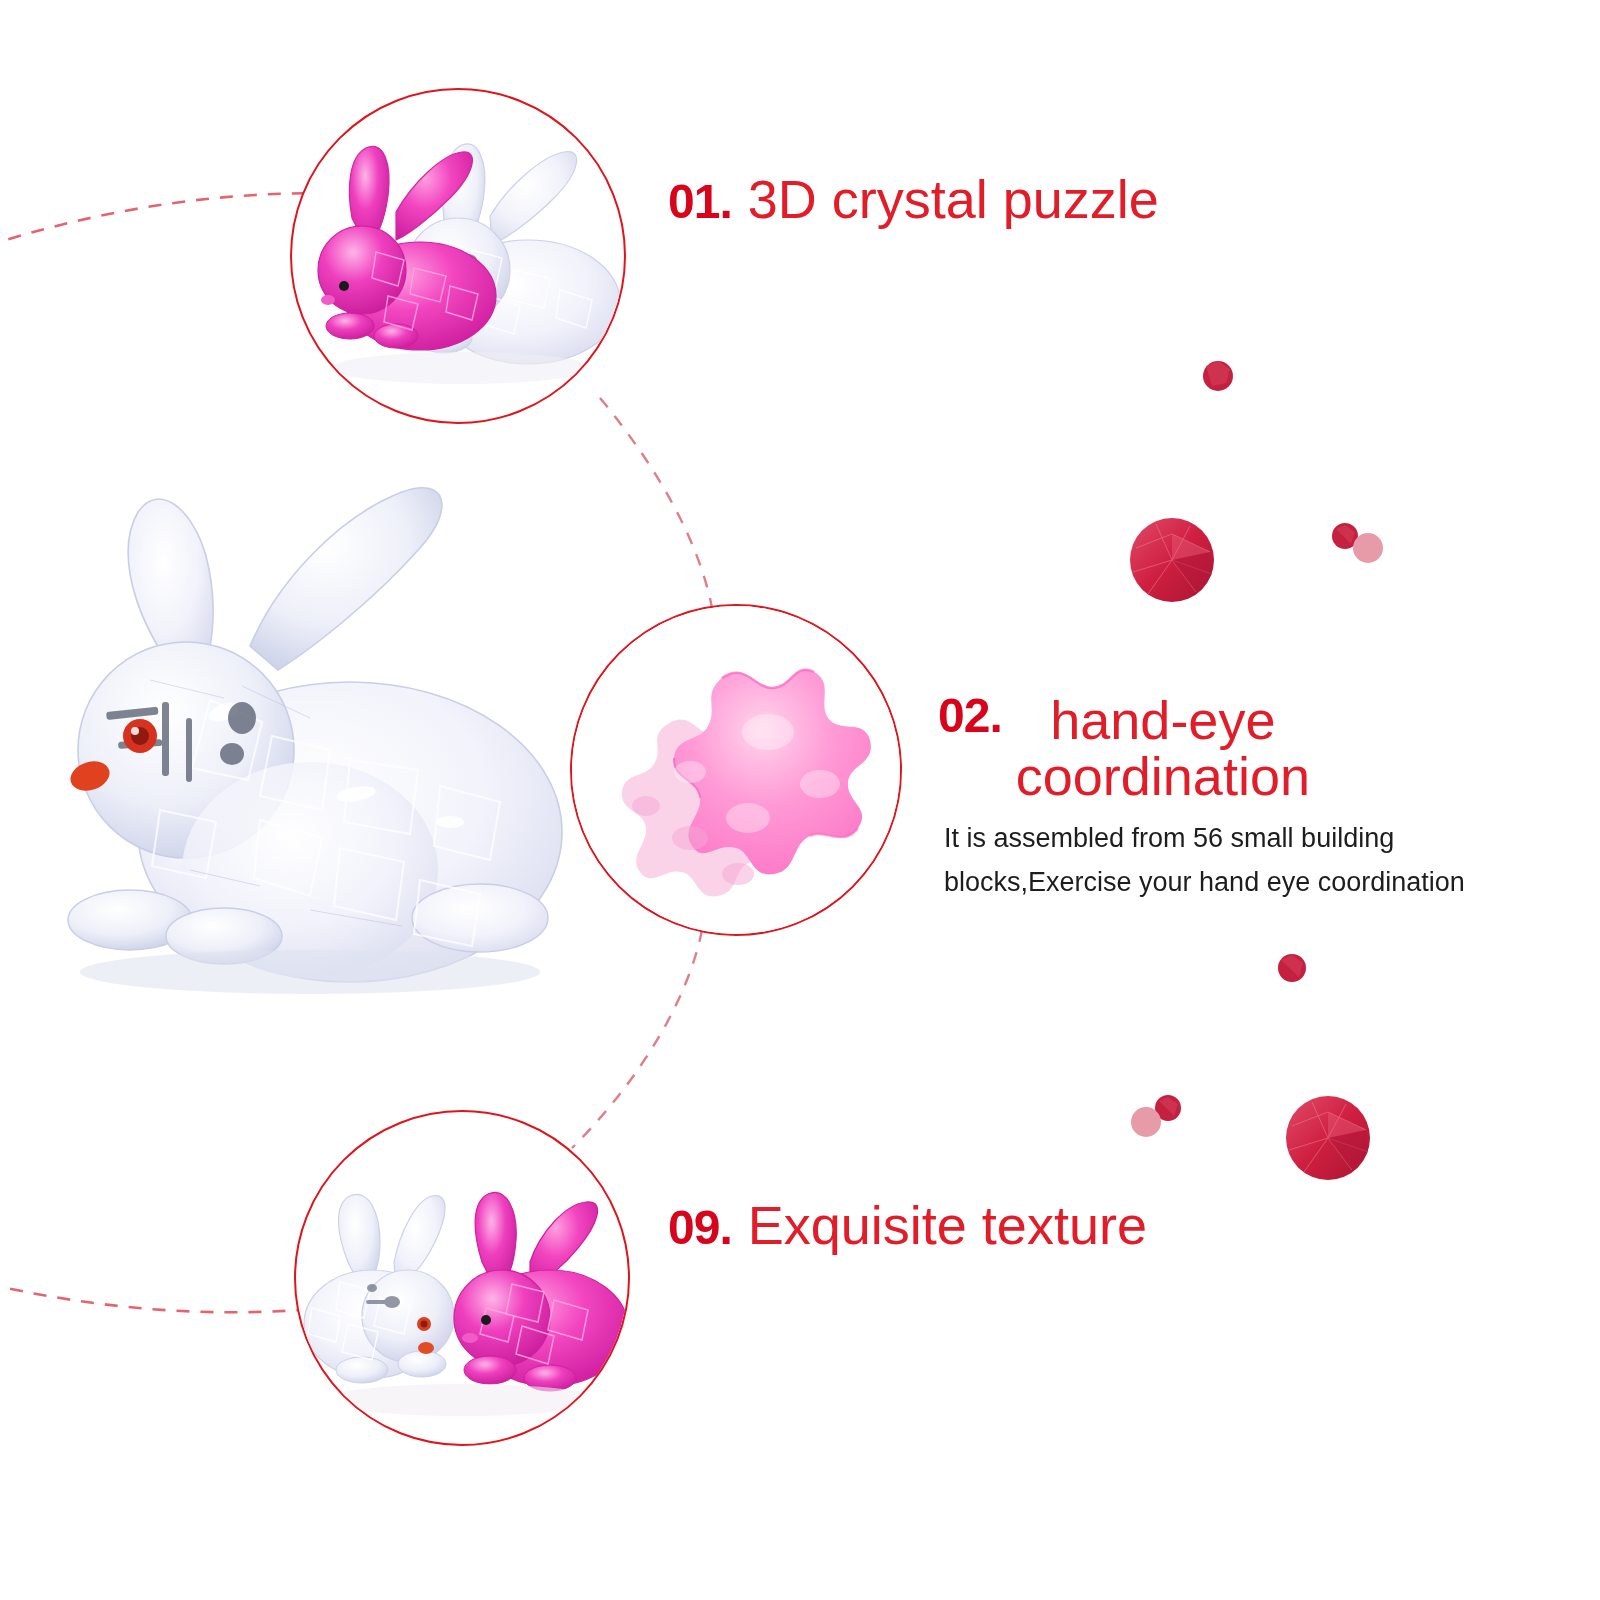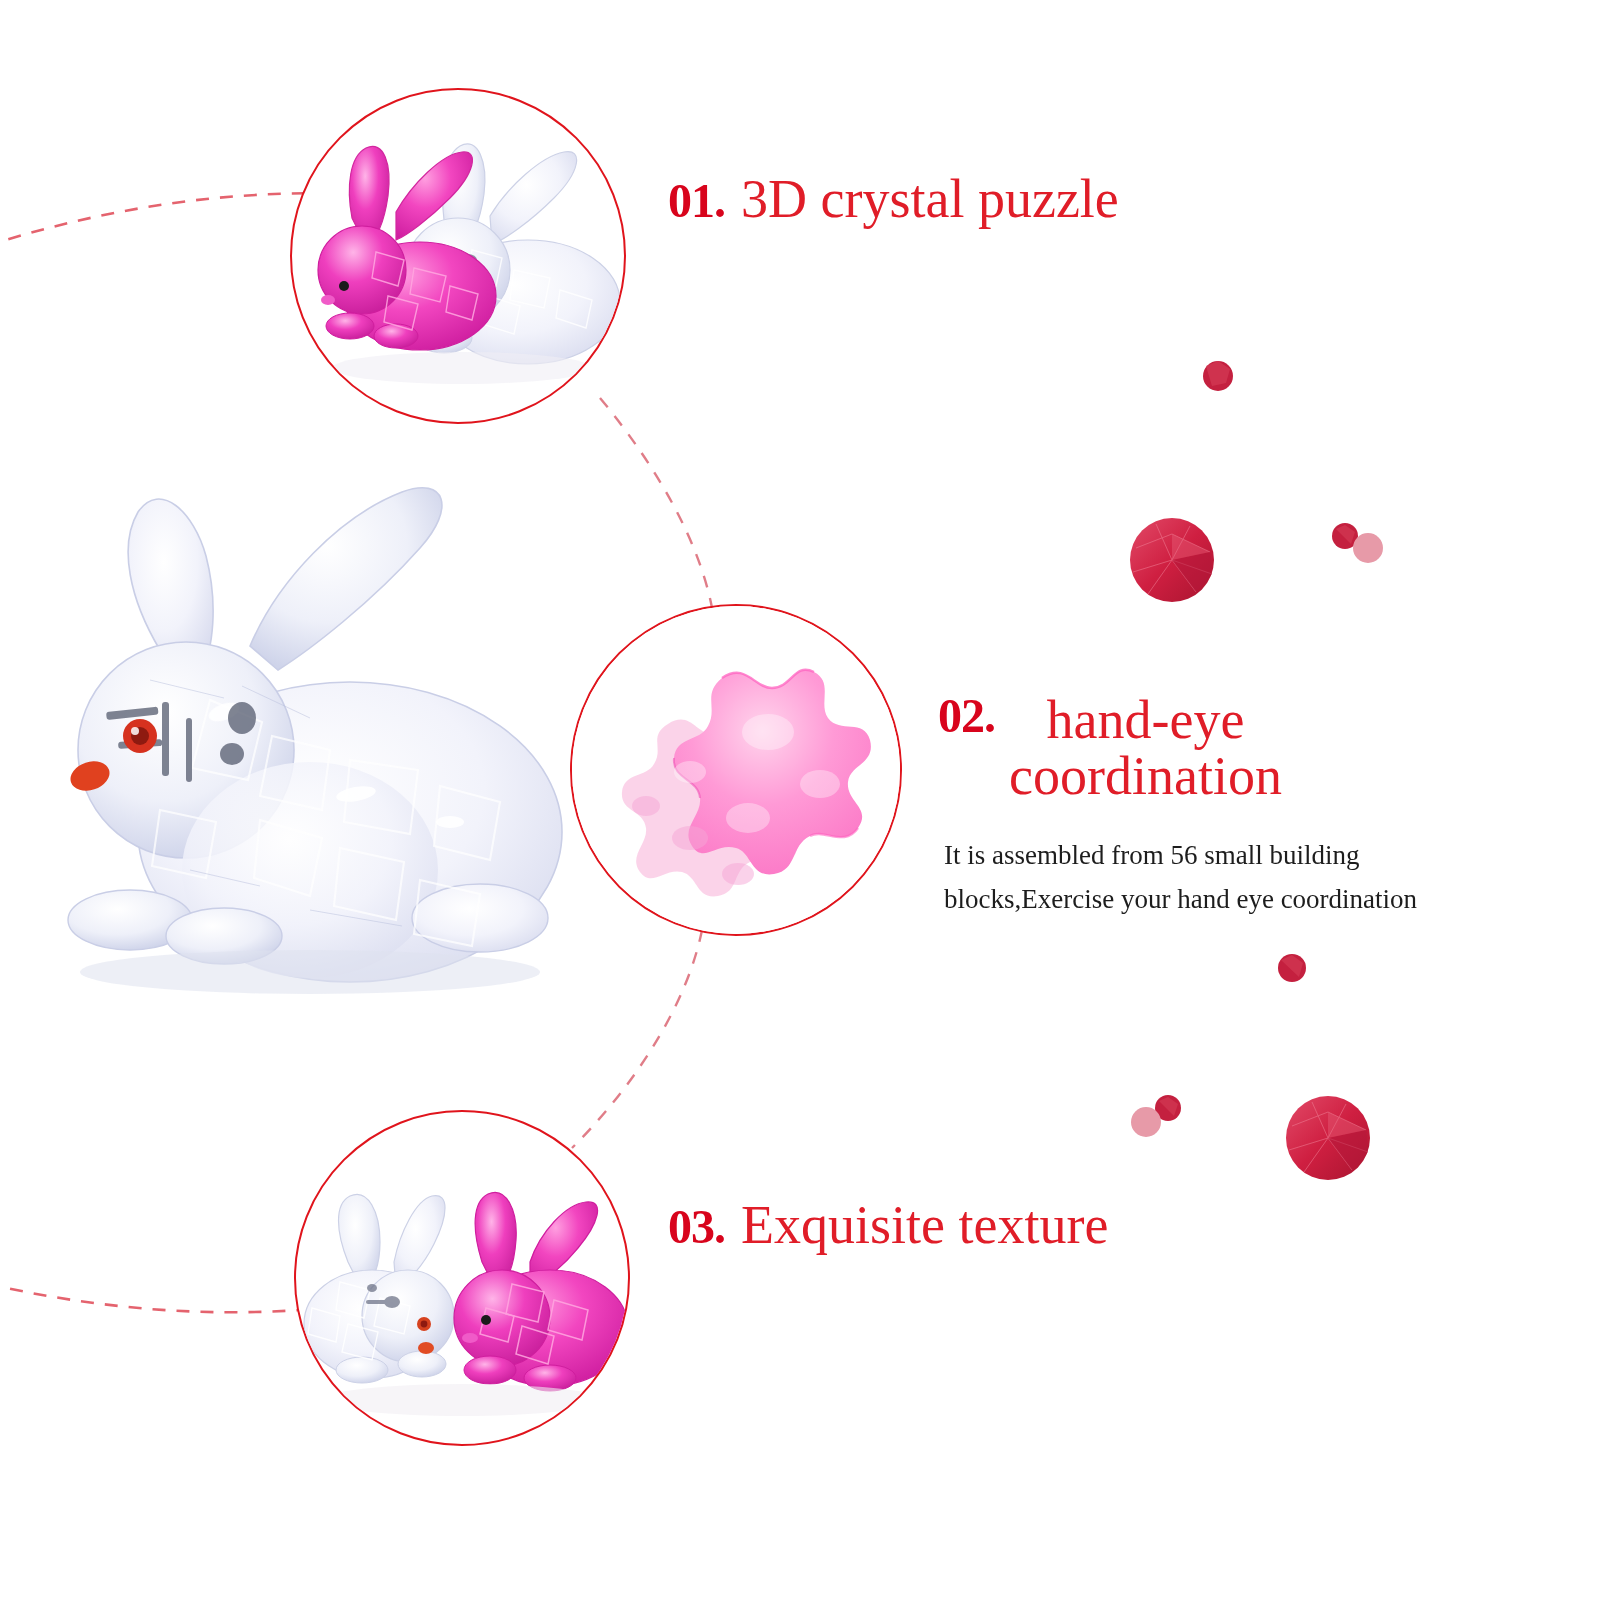--- a/index.html
+++ b/index.html
@@ -6,21 +6,21 @@
     margin: 0;
     padding: 0;
     background: #ffffff;
   }
   #page {
     position: relative;
     width: 1600px;
     height: 1600px;
     background: #ffffff;
     overflow: hidden;
-    font-family: Liberation Serif, serif;
+    font-family: Liberation Sans, sans-serif;
   }
 
   
   .layer {
     position: absolute;
     left: 0; top: 0;
     width: 1600px;
     height: 1600px;
   }
   .layer.art { z-index: 1; }
@@ -69,21 +69,21 @@
   #feature-02 .feat-num   { font-size: 48px; color: #d8041c; }
   #feature-02 .feat-title {
     font-size: 54px; color: #e01d28;
     margin-left: 14px;
     white-space: pre-line;
     line-height: 1.04;
   }
   #feature-02 .head-wrap { display: flex; align-items: flex-start; text-align: center; }
   #feature-02 .feature-body {
     font-size: 27px;
-    margin-top: 30px;
+    margin-top: 13px;
     margin-left: 6px;
     line-height: 1.62;
     width: 560px;
   }
 
   
   #feature-03 { left: 668px; top: 1198px; }
   #feature-03 .feat-num   { font-size: 48px; color: #d8041c; }
   #feature-03 .feat-title { font-size: 54px; color: #e01d28; margin-left: 16px; }
   #feature-03 .feature-body {
@@ -426,17 +426,17 @@
     <div class="feature-head head-wrap">
       <span class="feat-num">02.</span>
         <span class="feat-title">hand-eye
 coordination</span>
     </div>
     <div class="feature-body">It is assembled from 56 small building blocks,Exercise your hand eye coordination</div>
   </div>
 
   <div class="feature" id="feature-03">
     <div class="feature-head">
-      <span class="feat-num">03.</span><span class="feat-title">Exquisite texture</span>
+      <span class="feat-num">09.</span><span class="feat-title">Exquisite texture</span>
     </div>
   </div>
 
 </div>
 
 </body></html>

